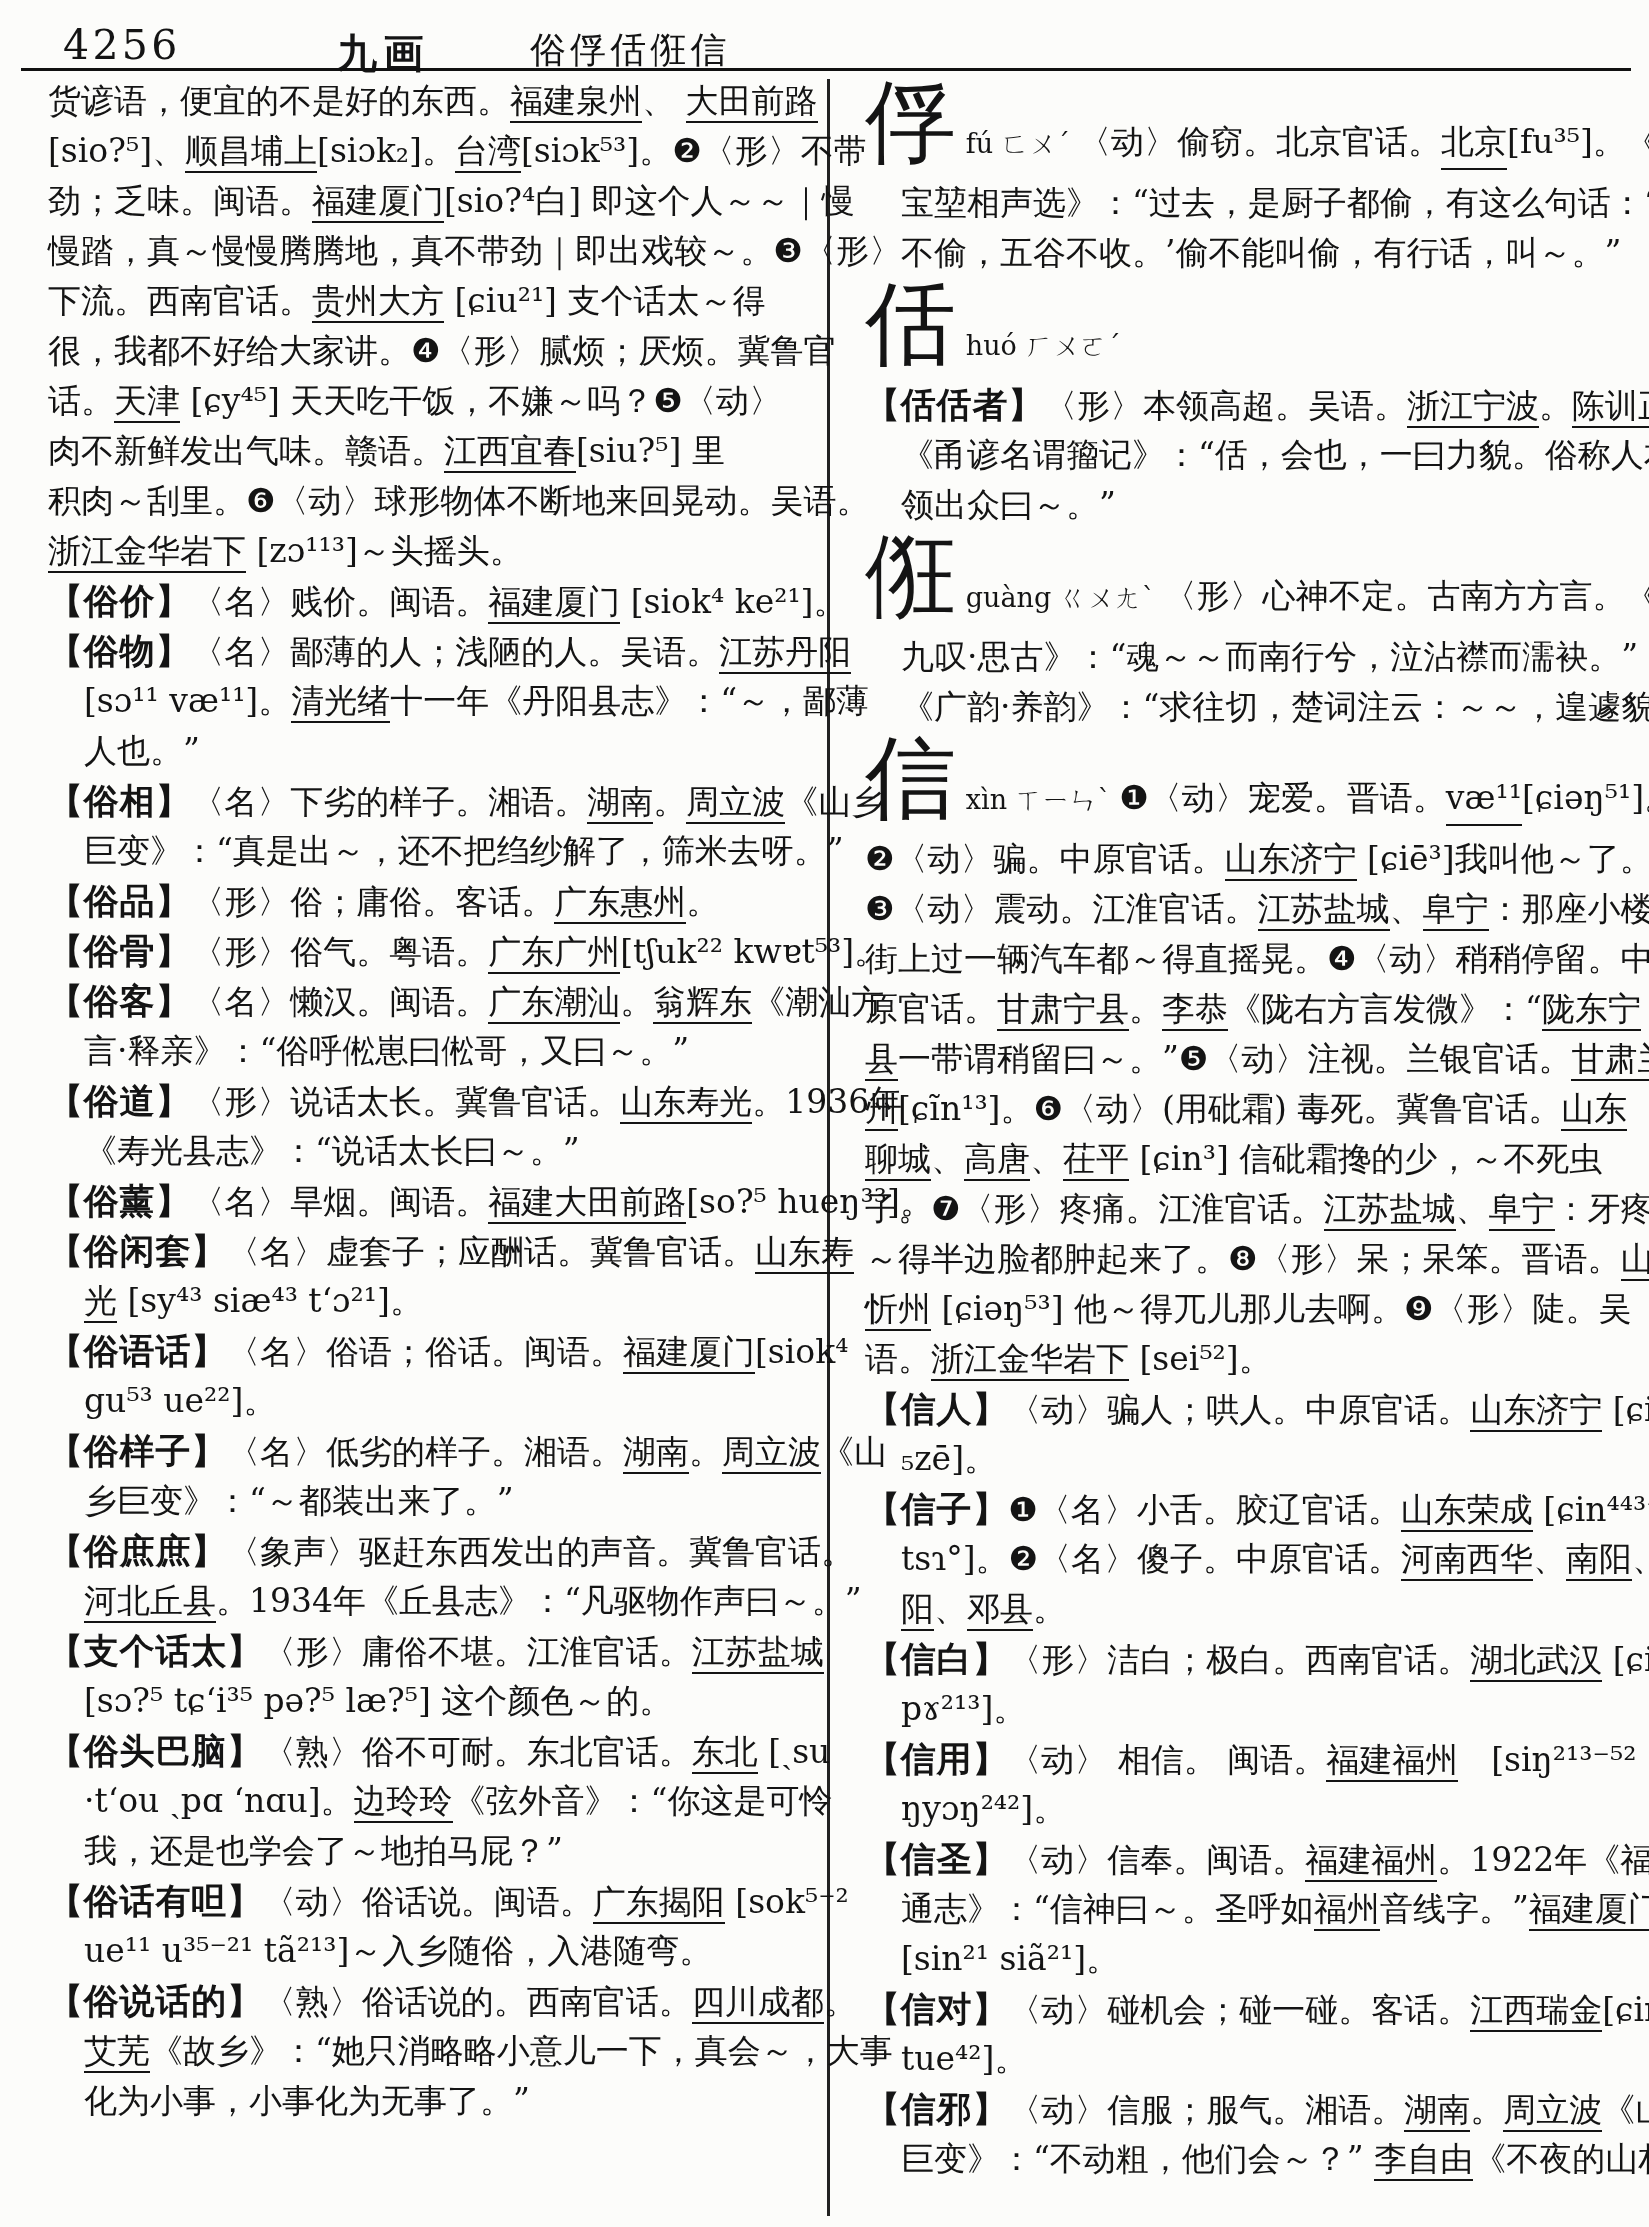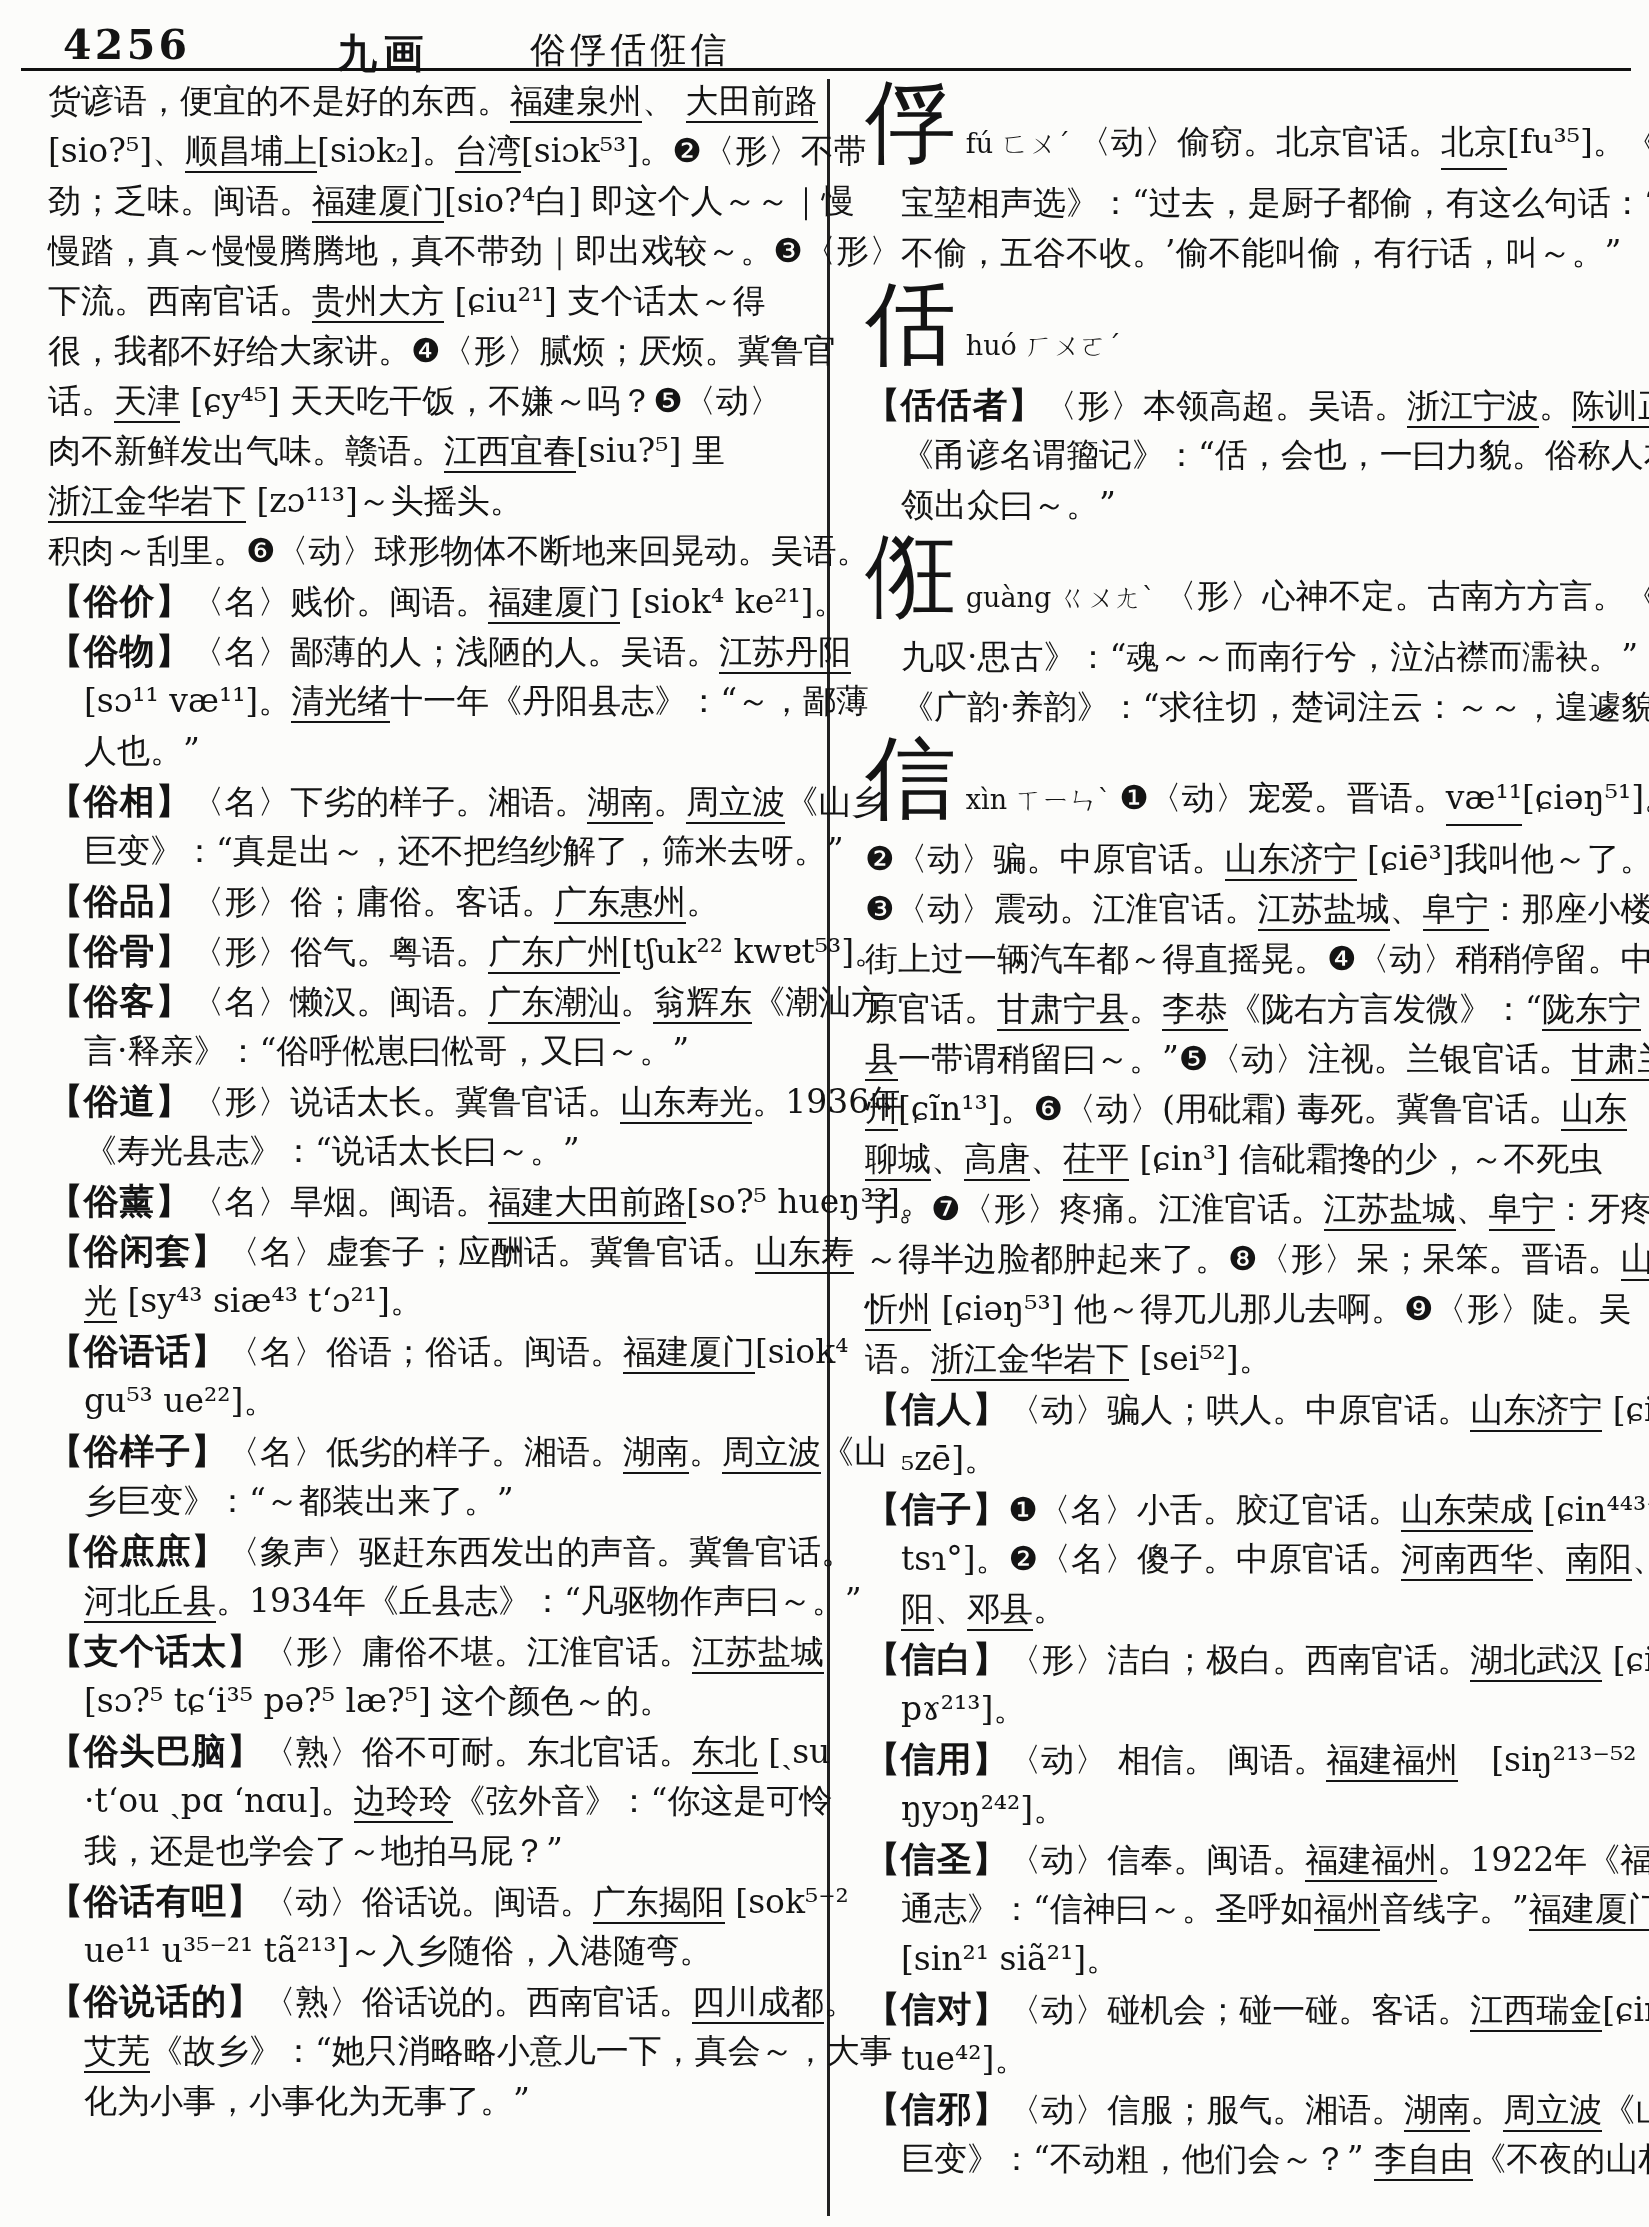--- a/index.html
+++ b/index.html
@@ -2,21 +2,21 @@
 <html style="font-size:13.2px"><head>
 <meta charset="utf-8">
 <style>
   html,body{margin:0;padding:0;}
   body{
     width:1650px;height:2227px;position:relative;
     background:#fcfcfa;color:#141414;
     font-family:"DejaVu Serif","Liberation Serif",serif;
     overflow:hidden;
   }
-  .hdr-num{position:absolute;top:21.4px;left:63px;font-size:41px;font-weight:bold;letter-spacing:3.3px;}
+  .hdr-num{position:absolute;top:21.4px;left:63px;font-size:41px;font-weight:normal;letter-spacing:3.3px;}
   .hdr-stroke{position:absolute;top:26.4px;left:337px;font-size:40px;font-weight:bold;letter-spacing:6.6px;}
   .hdr-chars{position:absolute;top:26.4px;left:530px;font-size:36px;font-weight:normal;letter-spacing:4.1px;}
   .hdr-rule{position:absolute;top:68px;left:21.4px;width:1610px;height:3.3px;background:#111;}
   .col-divider{position:absolute;top:79px;left:827px;width:2.5px;height:2137px;background:#222;}
   .col{position:absolute;top:76px;width:780px;font-size:33px;line-height:50px;white-space:nowrap;}
   #left-col{left:48px;}
   #right-col{left:865px;}
   .line{height:50px;}
   .cont{padding-left:36px;}
   .bigline{height:102px;display:flex;align-items:baseline;}
@@ -38,22 +38,22 @@
 
 <div id="left-col" class="col">
     <div class="line"><span class="seg">货谚语，便宜的不是好的东西。</span><span class="seg u">福建泉州</span><span class="seg">、 </span><span class="seg u">大田前路</span></div>
     <div class="line"><span class="seg">[sio?⁵]、</span><span class="seg u">顺昌埔上</span><span class="seg">[siɔk₂]。</span><span class="seg u">台湾</span><span class="seg">[siɔk⁵³]。❷〈形〉不带</span></div>
     <div class="line"><span class="seg">劲；乏味。闽语。</span><span class="seg u">福建厦门</span><span class="seg">[sio?⁴白] 即这个人～～｜慢</span></div>
     <div class="line"><span class="seg">慢踏，真～慢慢腾腾地，真不带劲｜即出戏较～。❸〈形〉</span></div>
     <div class="line"><span class="seg">下流。西南官话。</span><span class="seg u">贵州大方</span><span class="seg"> [ɕiu²¹] 支个话太～得</span></div>
     <div class="line"><span class="seg">很，我都不好给大家讲。❹〈形〉腻烦；厌烦。冀鲁官</span></div>
     <div class="line"><span class="seg">话。</span><span class="seg u">天津</span><span class="seg"> [ɕy⁴⁵] 天天吃干饭，不嫌～吗？❺〈动〉</span></div>
     <div class="line"><span class="seg">肉不新鲜发出气味。赣语。</span><span class="seg u">江西宜春</span><span class="seg">[siu?⁵] 里</span></div>
+    <div class="line"><span class="seg">积肉～刮里。❻〈动〉球形物体不断地来回晃动。吴语。</span></div>
     <div class="line"><span class="seg u">浙江金华岩下</span><span class="seg"> [zɔ¹¹³]～头摇头。</span></div>
-    <div class="line"><span class="seg">积肉～刮里。❻〈动〉球形物体不断地来回晃动。吴语。</span></div>
     <div class="line"><span class="seg hw">【俗价】</span><span class="seg">〈名〉贱价。闽语。</span><span class="seg u">福建厦门</span><span class="seg"> [siok⁴ ke²¹]。</span></div>
     <div class="line"><span class="seg hw">【俗物】</span><span class="seg">〈名〉鄙薄的人；浅陋的人。吴语。</span><span class="seg u">江苏丹阳</span></div>
     <div class="line cont"><span class="seg">[sɔ¹¹ væ¹¹]。</span><span class="seg u">清光绪</span><span class="seg">十一年《丹阳县志》：“～，鄙薄</span></div>
     <div class="line cont"><span class="seg">人也。”</span></div>
     <div class="line"><span class="seg hw">【俗相】</span><span class="seg">〈名〉下劣的样子。湘语。</span><span class="seg u">湖南</span><span class="seg">。</span><span class="seg u">周立波</span><span class="seg">《山乡</span></div>
     <div class="line cont"><span class="seg">巨变》：“真是出～，还不把绉纱解了，筛米去呀。”</span></div>
     <div class="line"><span class="seg hw">【俗品】</span><span class="seg">〈形〉俗；庸俗。客话。</span><span class="seg u">广东惠州</span><span class="seg">。</span></div>
     <div class="line"><span class="seg hw">【俗骨】</span><span class="seg">〈形〉俗气。粤语。</span><span class="seg u">广东广州</span><span class="seg">[tʃuk²² kwɐt⁵³]。</span></div>
     <div class="line"><span class="seg hw">【俗客】</span><span class="seg">〈名〉懒汉。闽语。</span><span class="seg u">广东潮汕</span><span class="seg">。</span><span class="seg u">翁辉东</span><span class="seg">《潮汕方</span></div>
     <div class="line cont"><span class="seg">言·释亲》：“俗呼倯崽曰倯哥，又曰～。”</span></div>

